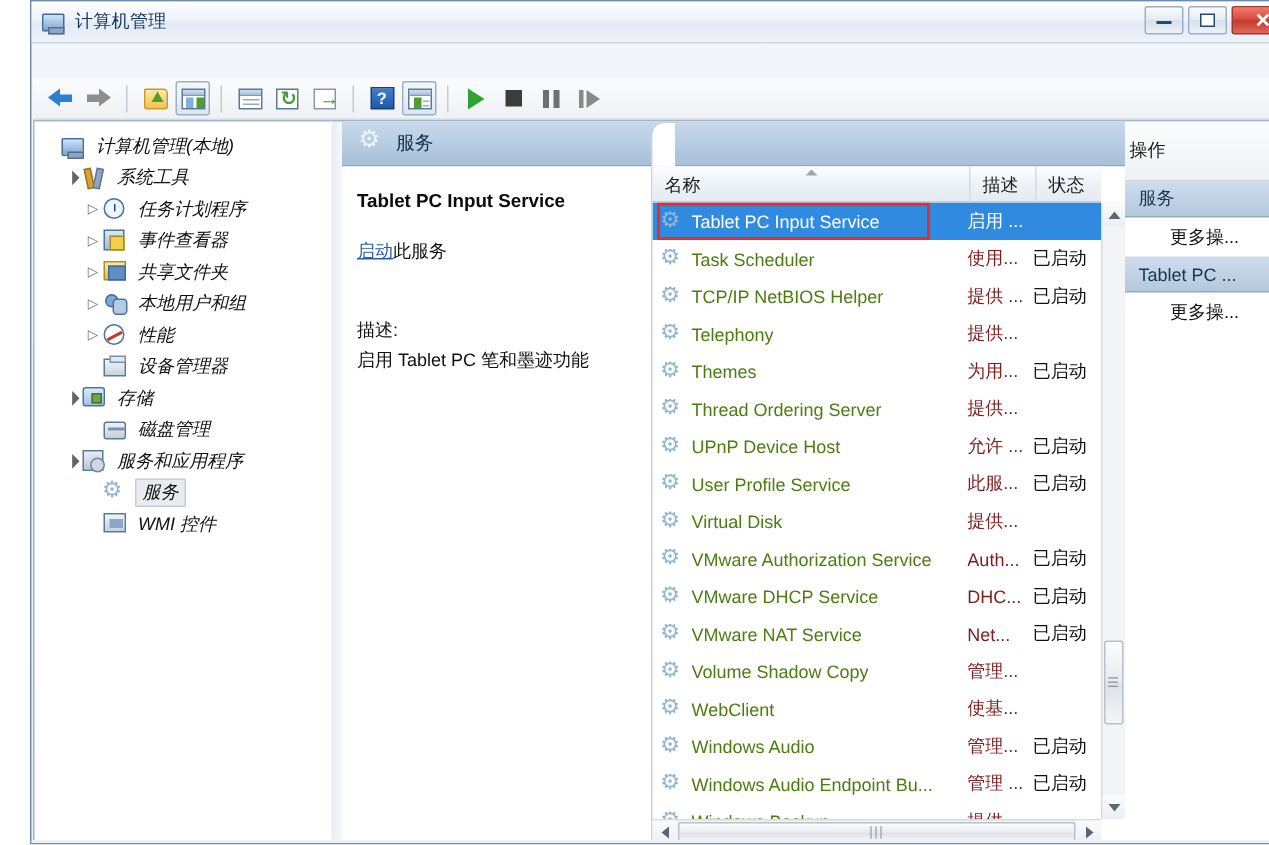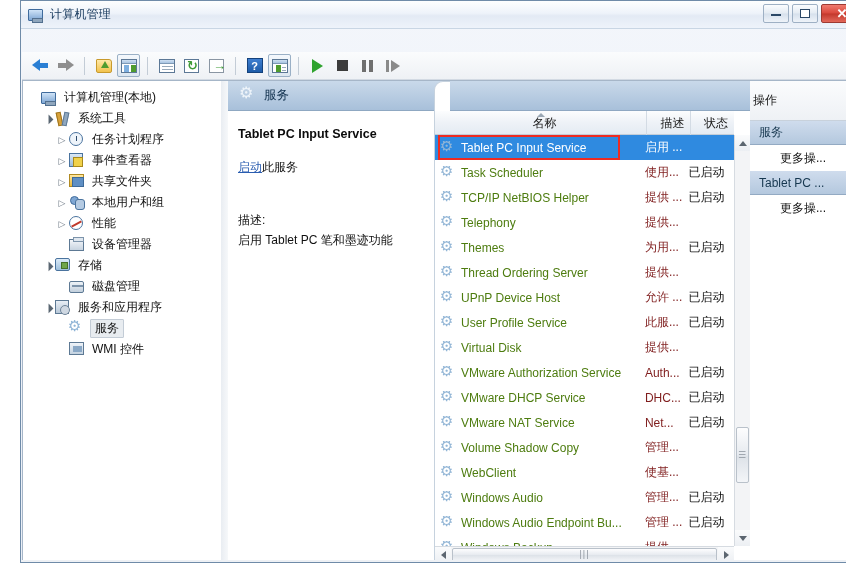--- a/index.html
+++ b/index.html
@@ -94,21 +94,21 @@
 
   
   #content { position: absolute; left: 1px; top: 79px; width: 844px; height: 483px; display: flex; }
 
   
   #treepane {
     width: 199px; background: #ffffff; border: 1px solid #a6b6c8; border-right: none;
     overflow: hidden; position: relative;
   }
   .tree { padding: 6px 0 0 4px; }
-  .tnode { display: flex; align-items: center; height: 21px; font-size: 12px; color: #101010; white-space: nowrap; }
+  .tnode { display: flex; align-items: center; height: 21px; font-size: 12px; color: #101010; white-space: nowrap; font-style: italic; }
   .tnode .exp { width: 14px; text-align: center; color: #6f7a86; font-size: 9px; flex: none; }
   .tnode .tico { width: 17px; height: 16px; flex: none; margin-right: 4px; position: relative; }
   .tnode.sel .tlabel { background: #e8ecf0; border: 1px solid #c3ccd6; padding: 0 4px; border-radius: 1px; }
   .tlabel { padding: 0 2px; }
 
   
   .i-computer { background: linear-gradient(180deg,#cfe3f7,#7fa7d4); border:1px solid #3f6b9c; border-radius:1px; height:12px; width:15px; margin-top:2px; position:relative;}
   .i-computer:after{content:"";position:absolute;left:3px;bottom:-3px;width:9px;height:3px;background:#8fa6bd;border:1px solid #53708f;}
   .i-tools { width:15px;height:15px;position:relative; }
   .i-tools:before{content:"";position:absolute;left:2px;top:1px;width:3px;height:12px;background:#d8a23a;transform:rotate(-12deg);border:1px solid #9c7320;}
@@ -165,21 +165,21 @@
   .tabcorner {
     position: absolute; left: -1px; top: -30px; width: 16px; height: 30px;
     background: #fff; border-left: 1px solid #c6d2de; border-top-left-radius: 9px;
     border-top: 1px solid #c6d2de;
   }
   #listhdr {
     position: absolute; left:0; top:0; right: 16px; height: 24px;
     background: linear-gradient(180deg,#fcfdfe 0%,#eef2f7 50%,#e4ebf3 100%);
     border-bottom: 1px solid #c3cdd8; display: flex; align-items: center;
   }
-  .hcell { font-size: 12px; color: #1a1a1a; padding-left: 8px; height: 24px; line-height: 24px; border-right: 1px solid #d3dbe4; position: relative; white-space: nowrap; overflow: hidden; text-align: center; }
+  .hcell { font-size: 12px; color: #1a1a1a; padding-left: 8px; height: 24px; line-height: 24px; border-right: 1px solid #d3dbe4; position: relative; white-space: nowrap; overflow: hidden; }
   .hcell .sortarrow { position: absolute; left: 50%; top: 2px; margin-left: -4px; width:0;height:0;border-left:4px solid transparent;border-right:4px solid transparent;border-bottom:4px solid #9aa7b4; }
   .hc-name { width: 212px; }
   .hc-desc { width: 44px; }
   .hc-state { width: 42px; border-right: none; }
 
   #rows { position: absolute; left:0; top:24px; right:16px; bottom: 16px; overflow: hidden; }
   .row { height: 25px; display: flex; align-items: center; white-space: nowrap; }
   .row.selected { background: #2f8ae0; }
   .row .cell-name { width: 212px; display: flex; align-items: center; padding-left: 6px; font-size: 12px; color: #4d7c0f; overflow: hidden; }
   .row .svc-ico { width: 15px; height: 14px; margin-right: 5px; flex: none; position: relative; }

